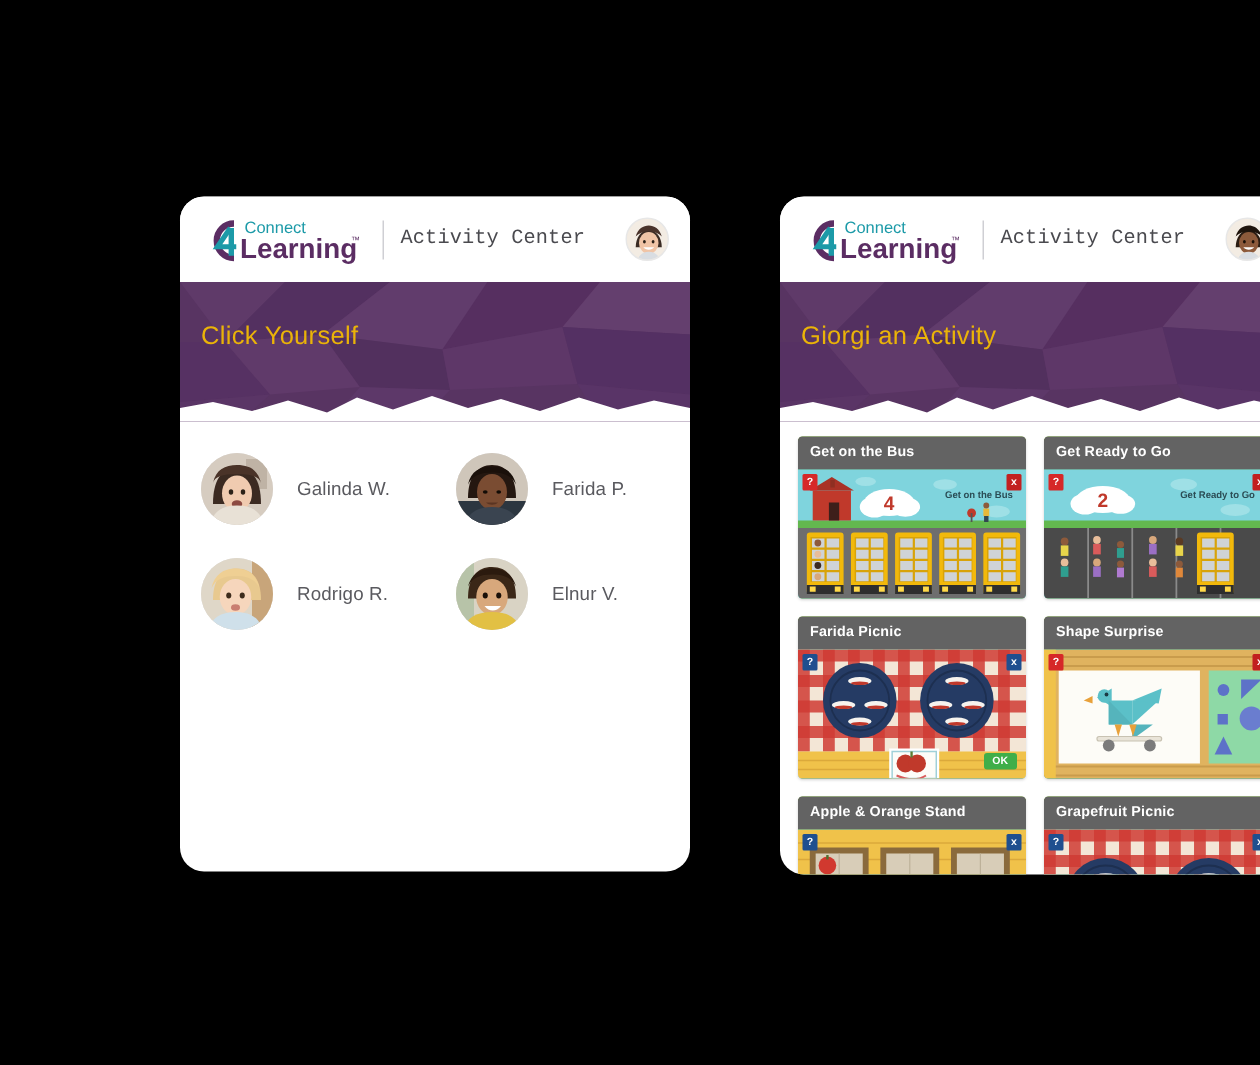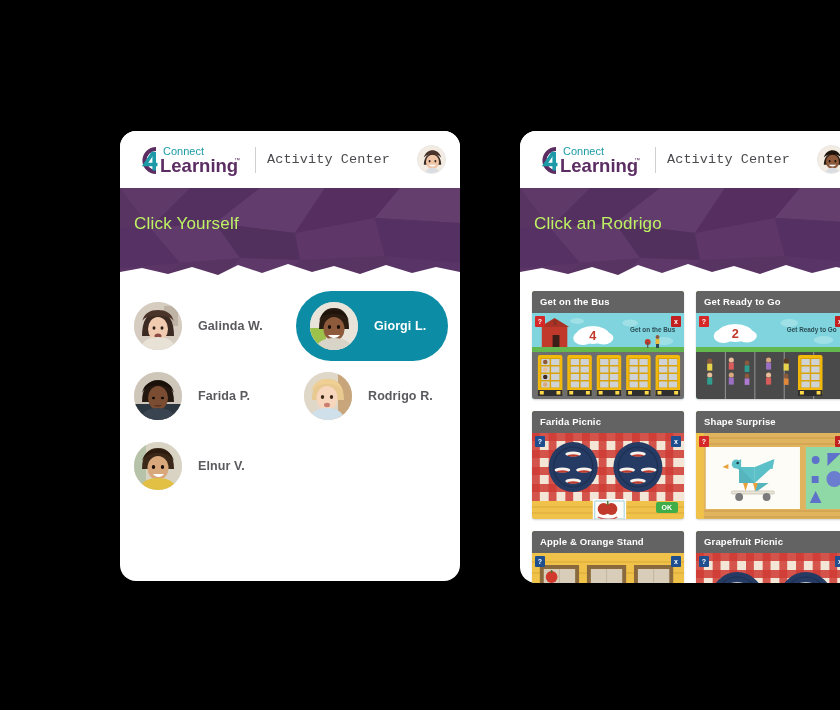--- a/index.html
+++ b/index.html
@@ -52,21 +52,21 @@
   
   .banner {
     position: relative;
     height: 93px;
     background: #583462;
     overflow: hidden;
   }
   .banner .facets { position: absolute; inset: 0; }
   .banner-title {
     position: absolute; left: 14px; top: 26px;
-    color: #bef264; font-size: 17px; font-weight: 400;
+    color: #eab308; font-size: 17px; font-weight: 400;
     letter-spacing: .2px;
   }
   .zigzag { position: absolute; left: 0; bottom: -1px; width: 100%; height: 22px; }
 
   
   .student-grid {
     padding: 10px 0 0 0;
     display: grid;
     grid-template-columns: 1fr 1fr;
     row-gap: 0px;
@@ -80,21 +80,21 @@
     cursor: pointer;
   }
   .student.selected { background: #0d8ca5; margin-left: 6px; }
   .student .face {
     width: 48px; height: 48px; border-radius: 50%;
     overflow: hidden; flex: 0 0 48px; background: #ddd;
   }
   .student .face svg { display: block; }
   .student .sname {
     margin-left: 16px; font-size: 12.5px; color: #5a5a5f;
-    font-weight: 700; letter-spacing: .1px;
+    font-weight: 400; letter-spacing: .1px;
   }
   .student.selected .sname { color: #ffffff; }
 
   
   .activity-area {
     padding: 10px 12px 0 12px;
     height: 302px;
     overflow: hidden;
   }
   .activity-grid {
@@ -206,36 +206,20 @@
             <path d="M8 20c2-9 8-12 16-12s14 3 16 12c-1-4-6-6-16-6S9 16 8 20z" fill="#4a3328"></path>
             <ellipse cx="20" cy="26" rx="1.5" ry="1.8" fill="#2b2118"></ellipse>
             <ellipse cx="28" cy="26" rx="1.5" ry="1.8" fill="#2b2118"></ellipse>
             <ellipse cx="24" cy="34" rx="3.5" ry="2.5" fill="#8c4a42"></ellipse>
             <path d="M6 48c2-9 8-13 18-13s16 4 18 13z" fill="#e8e1d6"></path>
           </svg>
         </div>
         <span class="sname">Galinda W.</span>
       </div>
 
-      <div class="student selected">
-        <div class="face">
-          <svg viewBox="0 0 48 48">
-              <rect width="48" height="48" fill="#e8e4da"></rect>
-            <rect x="0" y="26" width="16" height="22" fill="#9cc24b"></rect>
-            <path d="M9 27c0-14 5-21 15-21s15 7 15 21z" fill="#2b1c12"></path>
-            <ellipse cx="24" cy="27" rx="10.5" ry="12" fill="#8d5a3b"></ellipse>
-            <path d="M9 19c2-8 8-11 15-11s13 3 15 11c-2-5-7-7-15-7s-13 2-15 7z" fill="#1f140c"></path>
-            <ellipse cx="19.5" cy="25" rx="1.7" ry="2" fill="#1a1008"></ellipse>
-            <ellipse cx="28.5" cy="25" rx="1.7" ry="2" fill="#1a1008"></ellipse>
-            <path d="M18 33c3 4 9 4 12 0z" fill="#fff"></path>
-            <path d="M5 48c2-8 8-12 19-12s17 4 19 12z" fill="#d9d4c8"></path>
-          </svg>
-        </div>
-        <span class="sname">Giorgi L.</span>
-      </div>
 
       <div class="student">
         <div class="face">
           <svg viewBox="0 0 48 48">
               <rect width="48" height="48" fill="#cfc6ba"></rect>
             <rect x="0" y="32" width="48" height="16" fill="#2c3640"></rect>
             <path d="M8 30c0-14 6-22 16-22s16 8 16 22z" fill="#241710"></path>
             <ellipse cx="24" cy="26" rx="10" ry="12" fill="#7a4c32"></ellipse>
             <path d="M8 21c2-9 8-12 16-12s14 3 16 12c-3-6-8-8-16-8s-13 2-16 8z" fill="#1a100a"></path>
             <ellipse cx="19.5" cy="26" rx="1.6" ry="1.2" fill="#120c06"></ellipse>
@@ -328,21 +312,21 @@
         <polygon points="280,0 340,0 340,35 255,30" fill="#643f6e"></polygon>
         <polygon points="0,40 30,40 60,75 0,80" fill="#563163"></polygon>
         <polygon points="30,40 95,35 120,70 60,75" fill="#603a6a"></polygon>
         <polygon points="95,35 175,45 180,72 120,70" fill="#52305e"></polygon>
         <polygon points="175,45 255,30 265,68 180,72" fill="#5e3768"></polygon>
         <polygon points="255,30 340,35 340,75 265,68" fill="#543063"></polygon>
         <polygon points="0,80 60,75 40,93 0,93" fill="#5a3566"></polygon>
         <polygon points="120,70 180,72 160,93 100,93" fill="#5d3869"></polygon>
         <polygon points="265,68 340,75 340,93 280,93" fill="#593467"></polygon>
       </svg>
-      <div class="banner-title">Click an Rodrigo</div>
+      <div class="banner-title">Giorgi an Activity</div>
       <svg class="zigzag" viewBox="0 0 340 22" preserveAspectRatio="none">
         <polygon fill="#ffffff" points="0,22 0,12 22,8 48,14 72,7 98,15 118,5 142,13 168,4 192,12 214,6 240,14 266,5 292,13 316,7 340,12 340,22"></polygon>
       </svg>
     </div>
 
     <div class="activity-area">
       <div class="activity-grid">
 
         <div class="act-card">
           <div class="act-head">Get on the Bus</div>

